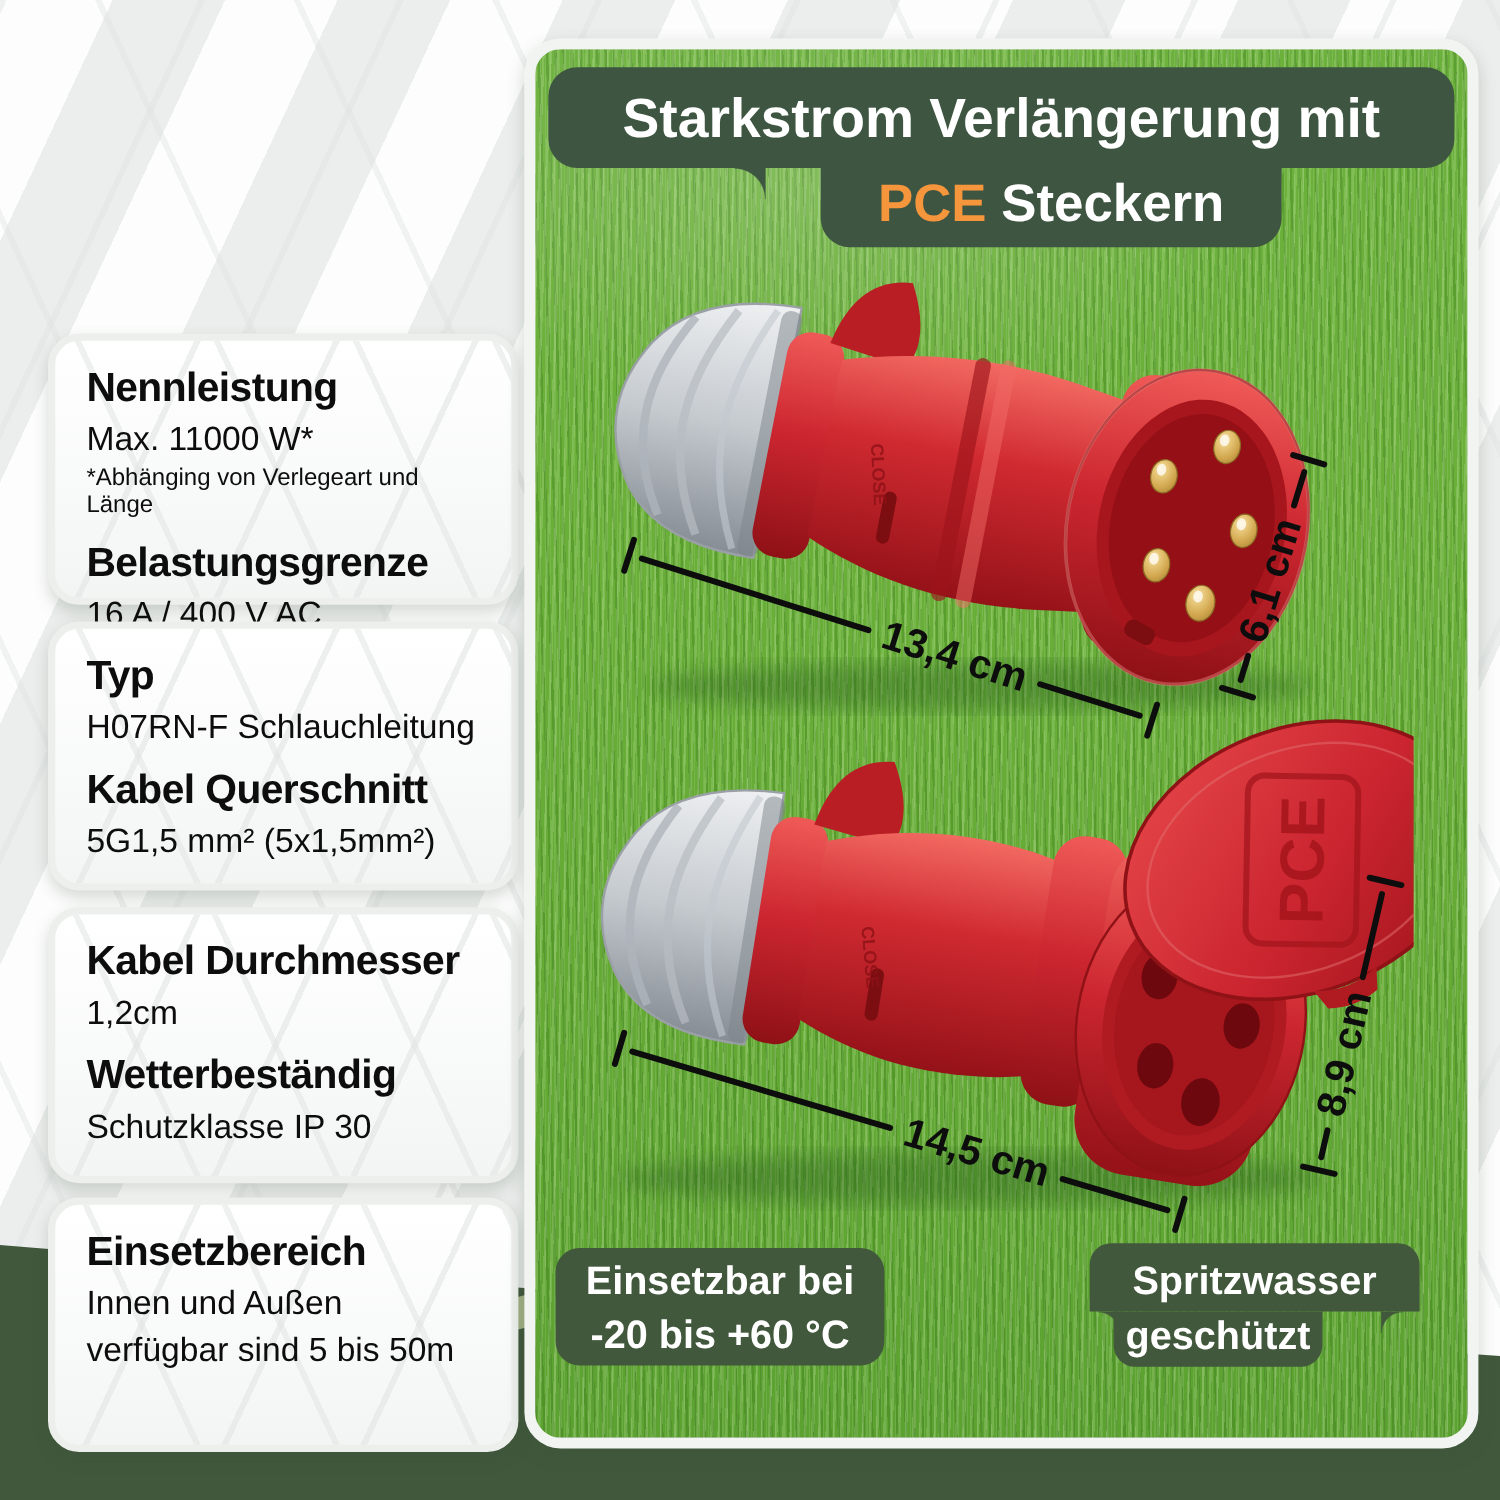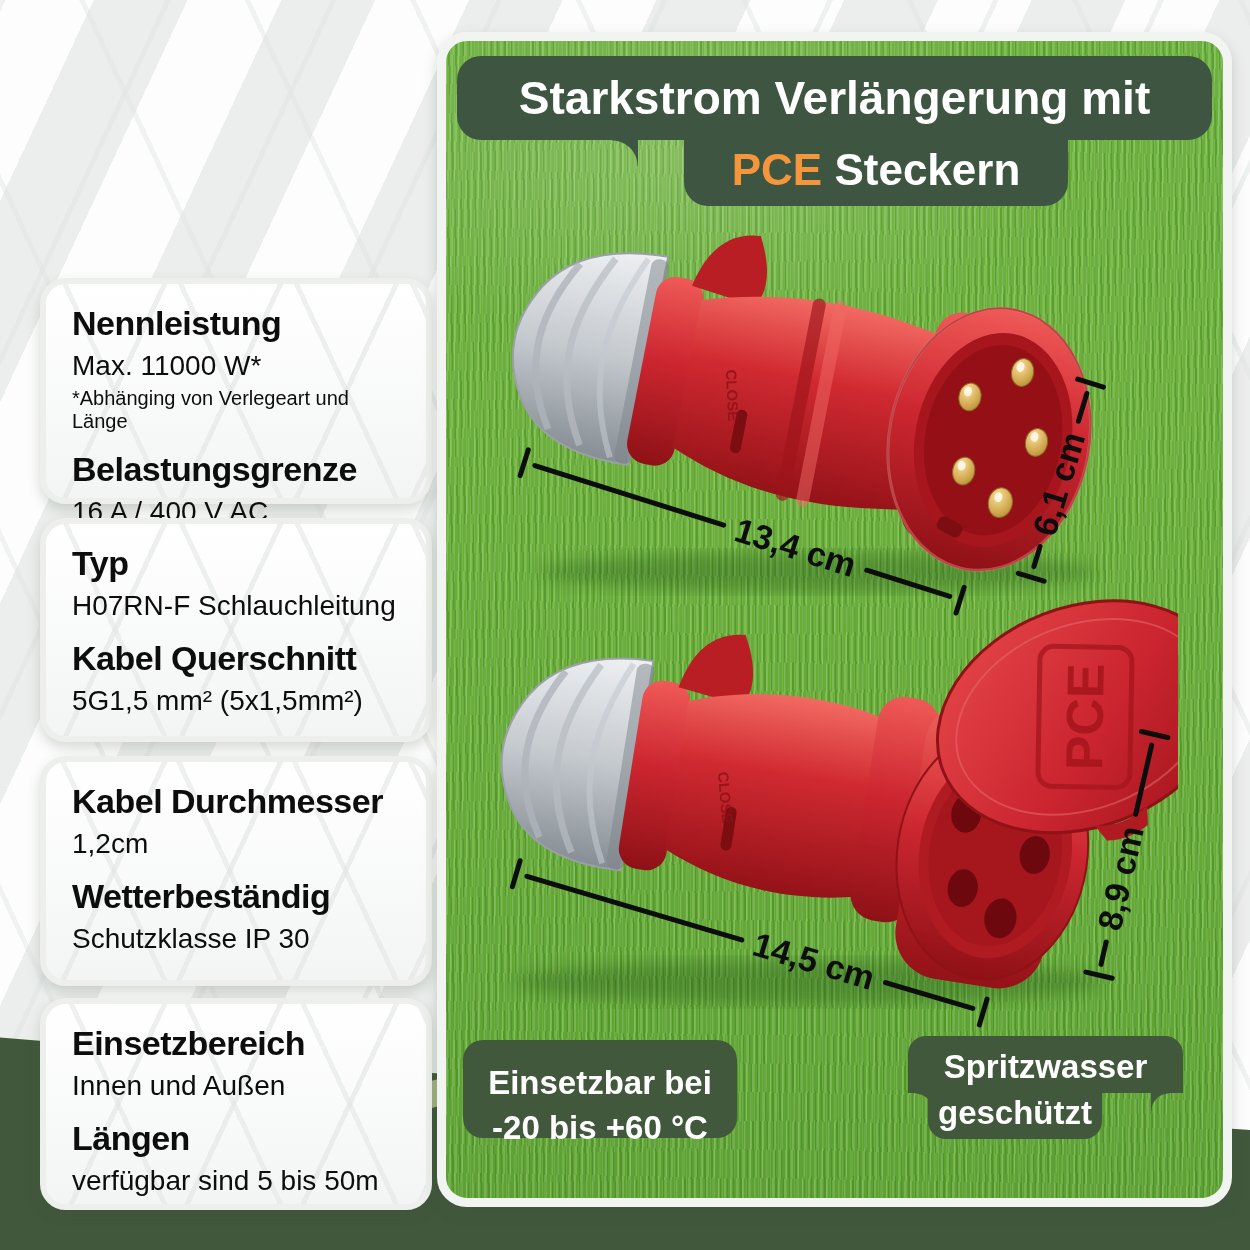--- a/index.html
+++ b/index.html
@@ -56,21 +56,21 @@
     border-radius:0 0 24px 24px;text-align:center;line-height:64px;font-size:44px;font-weight:bold;color:#ffffff;margin-left:48px;}
   .hl{color:#f5953c;}
   .fillet{position:absolute;width:26px;height:26px;}
   .fillet.fl{background:radial-gradient(circle at 0 100%, rgba(0,0,0,0) 25px, #3e5641 26px);}
   .fillet.fr{background:radial-gradient(circle at 100% 100%, rgba(0,0,0,0) 25px, #3e5641 26px);}
   .fillet-sm{position:absolute;width:18px;height:18px;}
   .fillet-sm.fl{background:radial-gradient(circle at 0 100%, rgba(0,0,0,0) 17px, #41583c 18px);}
   .fillet-sm.fr{background:radial-gradient(circle at 100% 100%, rgba(0,0,0,0) 17px, #41583c 18px);}
 
   .badge{position:absolute;background:#41583c;color:#ffffff;font-weight:bold;text-align:center;}
-  .badge-temp{left:17px;top:999px;width:274px;height:98px;border-radius:20px;font-size:33px;padding-top:20px;box-sizing:border-box;}
+  .badge-temp{left:17px;top:999px;width:274px;height:98px;border-radius:20px;font-size:33px;padding-top:4px;box-sizing:border-box;}
   .badge-temp div{line-height:45px;}
   .badge-splash-top{left:462px;top:995px;width:275px;height:57px;border-radius:18px 18px 0 0;font-size:33px;line-height:62px;}
   .badge-splash-bot{left:482px;top:1052px;width:174px;height:46px;border-radius:0 0 18px 18px;font-size:33px;line-height:40px;}
 
   
   .dim{position:absolute;display:flex;align-items:center;gap:6px;transform-origin:0 50%;}
   .dim .tick{width:5px;height:32px;background:#0d0d0d;border-radius:3px;flex:none;}
   .dim .seg{height:5px;background:#0d0d0d;border-radius:3px;flex:none;}
   .dim .seg.grow{flex:1;}
   .dim .lbl{font-size:34px;font-weight:bold;white-space:nowrap;padding:0 4px;}
@@ -104,21 +104,20 @@
   <div class="panel" style="top:756px;height:230px;">
     <div class="ph">Kabel Durchmesser</div>
     <div class="pv">1,2cm</div>
     <div class="ph gap">Wetterbeständig</div>
     <div class="pv">Schutzklasse IP 30</div>
   </div>
 
   <div class="panel" style="top:998px;height:212px;">
     <div class="ph">Einsetzbereich</div>
     <div class="pv">Innen und Außen</div>
-    <div class="ph gap">Längen</div>
     <div class="pv">verfügbar sind 5 bis 50m</div>
   </div>
 
   <div class="grass">
 
     <div class="banner1">Starkstrom Verlängerung mit</div>
     <div class="banner2"><span class="hl">PCE</span><span>&nbsp;</span><span>Steckern</span></div>
     <div class="fillet fl" style="left:166px;top:99px;"></div>
     <div class="fillet fr" style="left:574px;top:99px;"></div>
 

